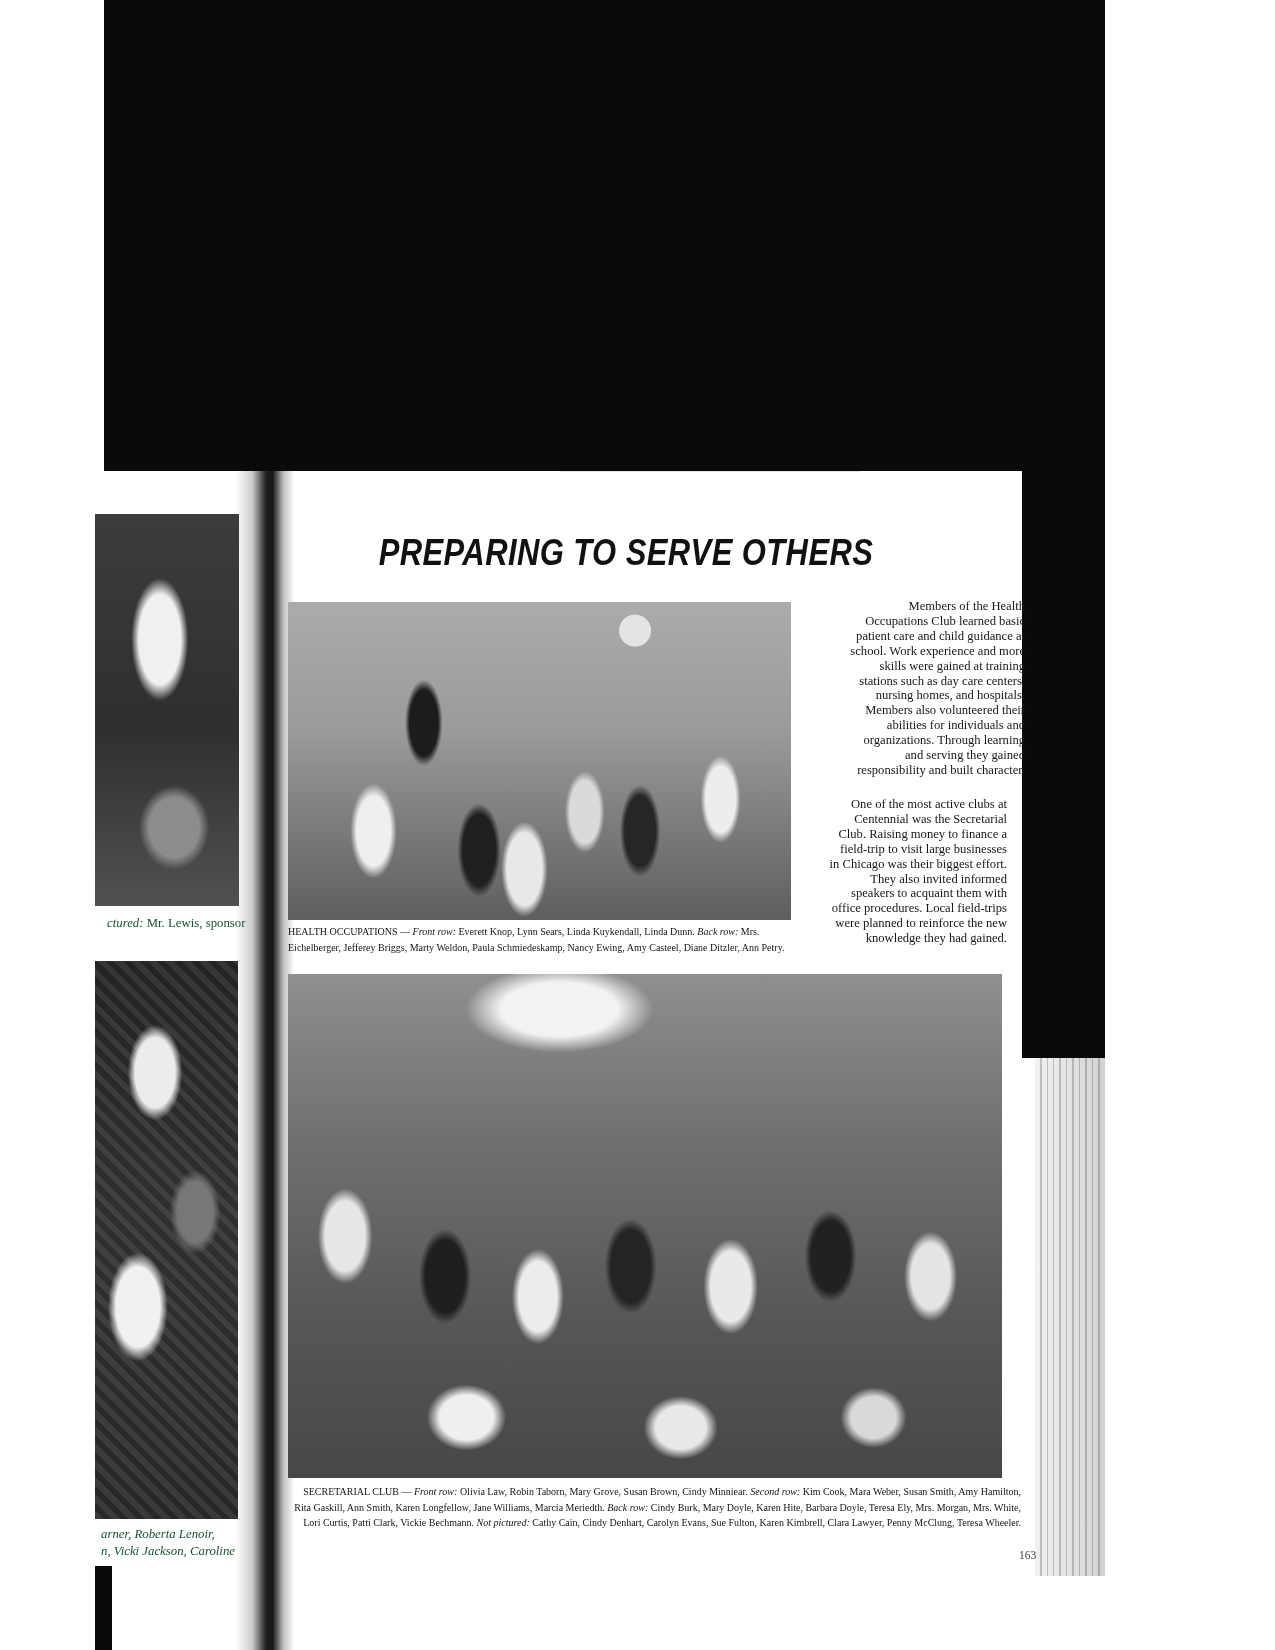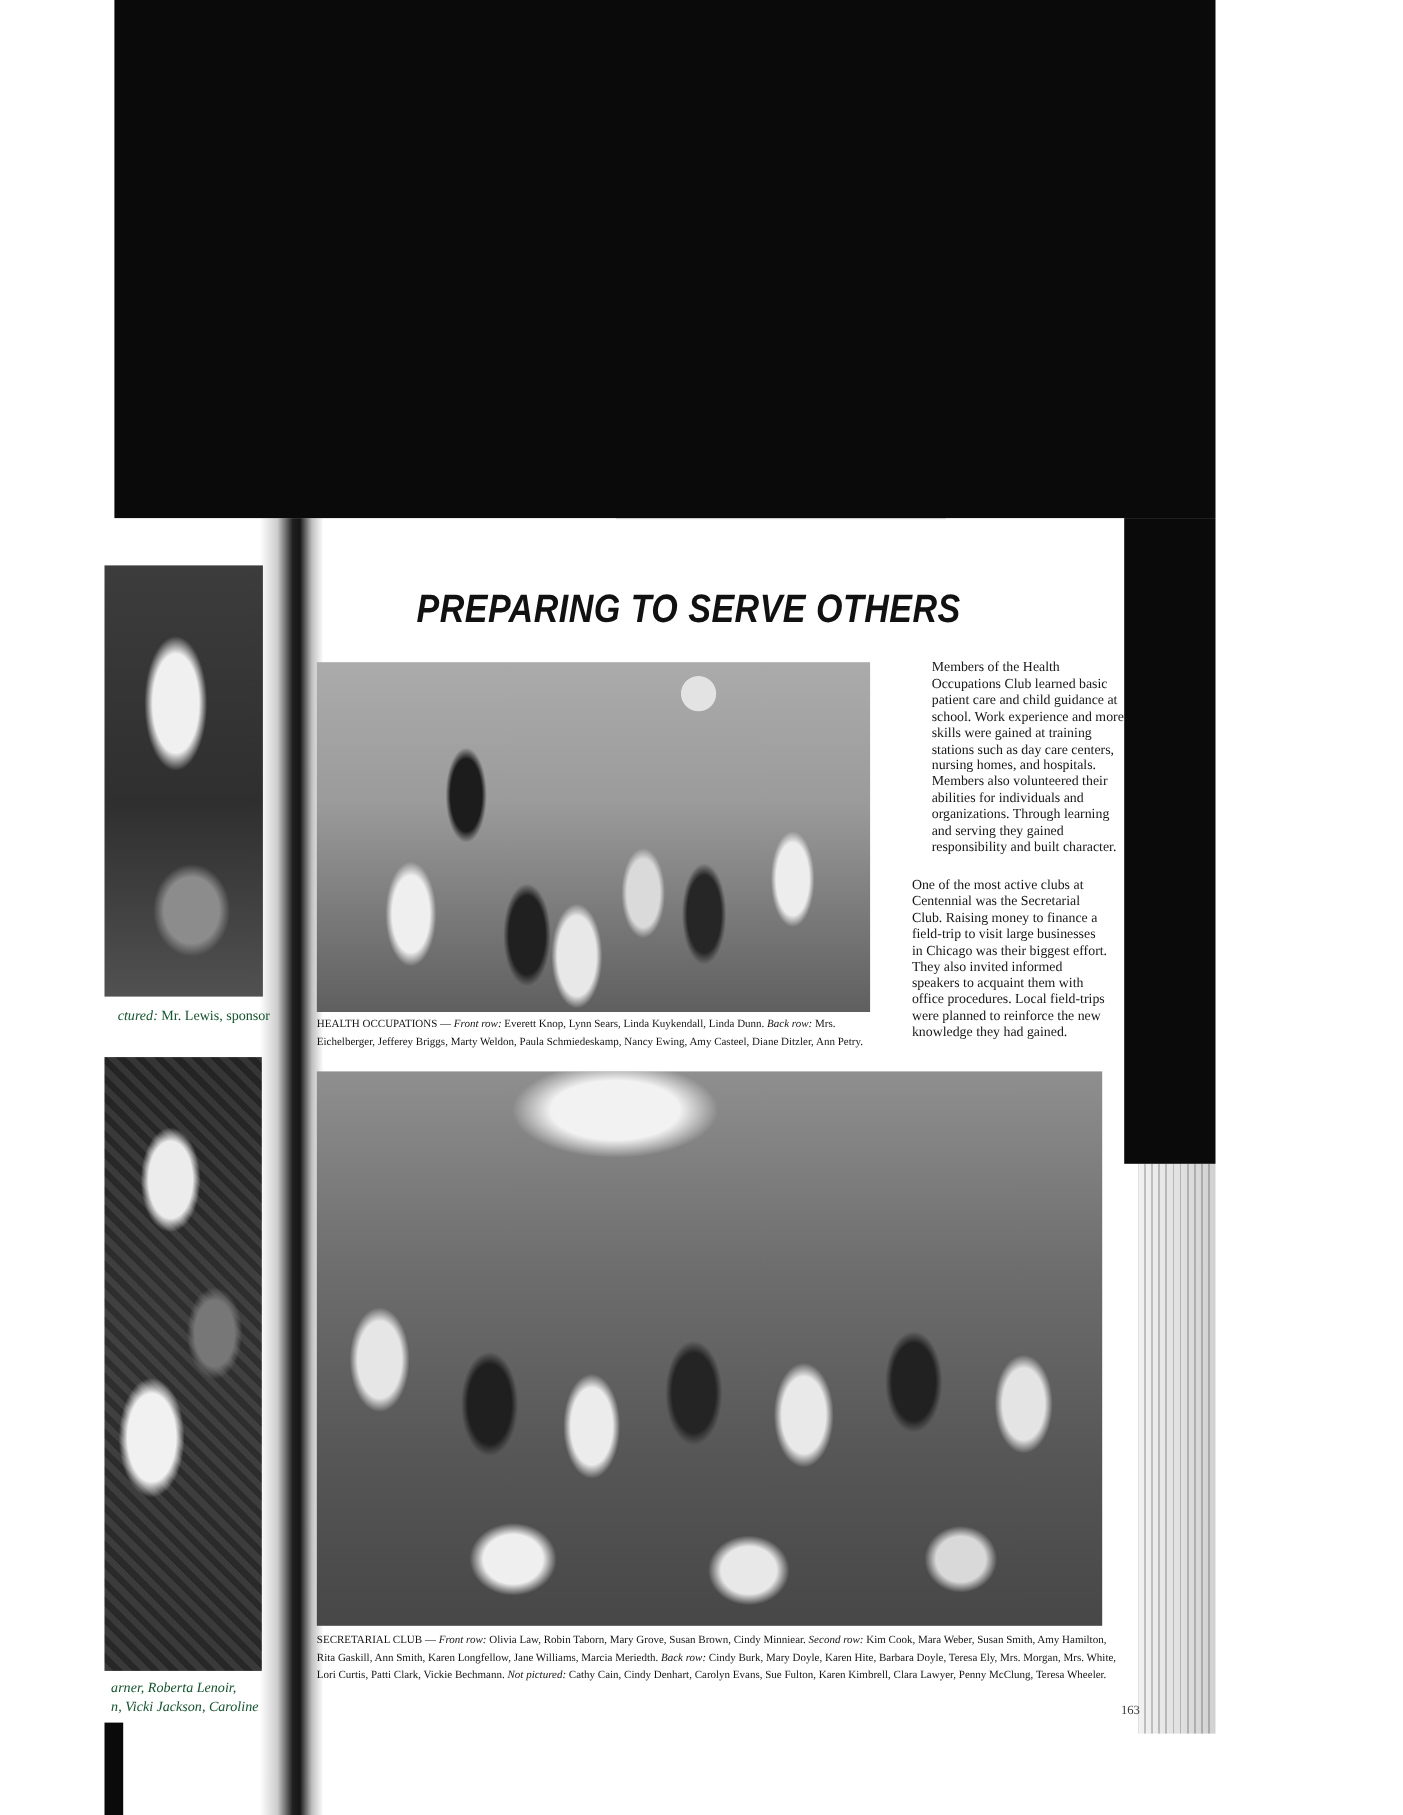--- a/index.html
+++ b/index.html
@@ -75,26 +75,26 @@
       linear-gradient(180deg, #262626 0%, #333333 45%, #2a2a2a 100%);
   }
 
   
   .page-title{
     left:268px;top:532px;width:716px;margin:0;text-align:center;
     font-family:"Liberation Sans",sans-serif;font-weight:bold;font-style:italic;
     font-size:36px;letter-spacing:0.5px;color:#111;white-space:nowrap;
     transform:scaleX(0.86);transform-origin:50% 50%;
   }
-  .col-para{width:178px;margin:0;font-size:12.6px;line-height:14.9px;color:#171717;}
+  .col-para{width:178px;margin:0;font-size:12.6px;line-height:14.9px;color:#171717;text-align:right;}
   .col-para-1{left:847px;top:599px;}
   .col-para-2{left:829px;top:797px;}
   .caption{margin:0;font-size:10px;line-height:15.6px;color:#141414;}
   .caption-1{left:288px;top:924px;width:515px;}
-  .caption-2{left:288px;top:1484px;width:733px;}
+  .caption-2{left:288px;top:1484px;width:733px;text-align:right;}
   .cap-label{font-style:italic;}
   .frag{margin:0;font-size:12.8px;color:#14532d;}
   .frag-sponsor{left:107px;top:916px;width:165px;white-space:nowrap;}
   .frag-bottom{left:101px;top:1526px;width:165px;line-height:16.5px;font-style:italic;}
   .page-number{left:1019px;top:1549px;font-size:11.5px;color:#3a3a3a;font-family:"Liberation Serif",serif;}
 </style>
 </head>
 <body>
 
 <div class="stage">

